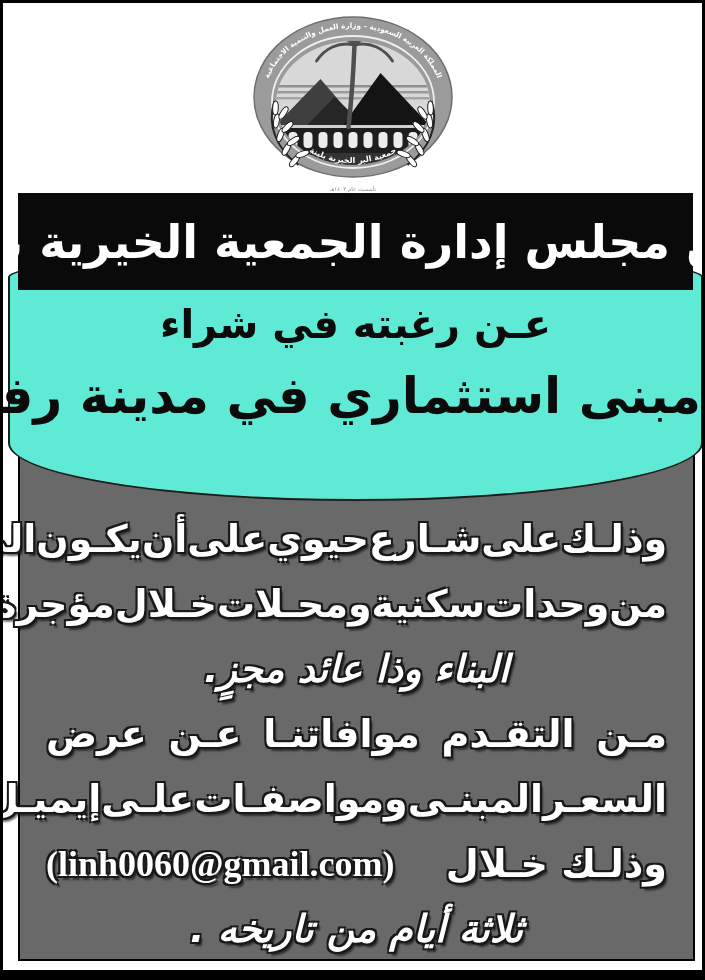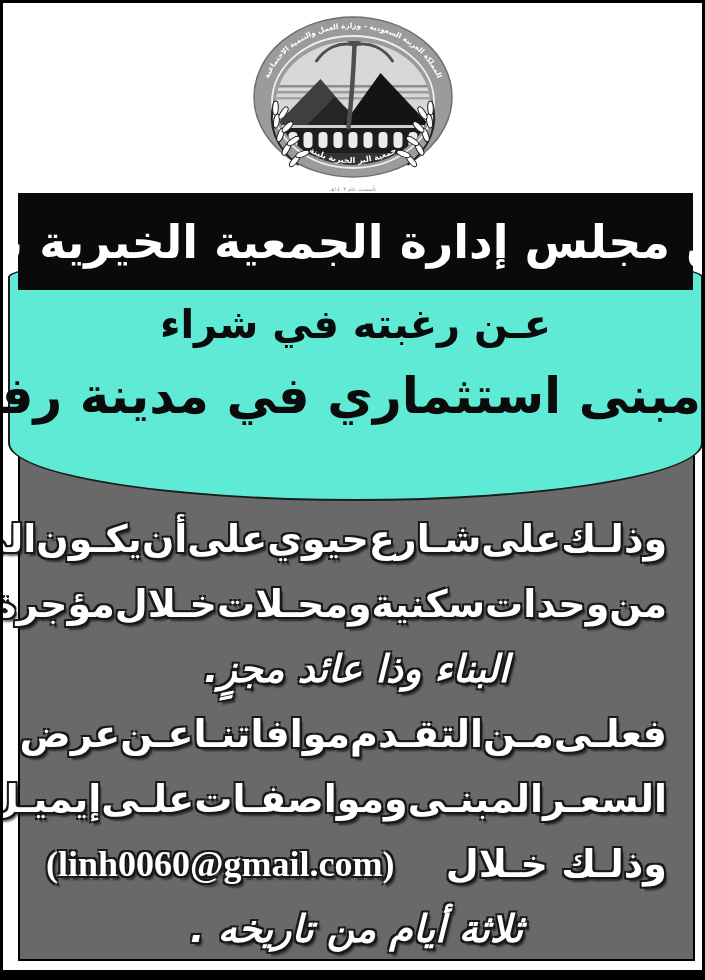--- a/index.html
+++ b/index.html
@@ -166,21 +166,20 @@
     <div class="bline just">
         <span>من</span>
         <span>وحدات</span>
         <span>سكنية</span>
         <span>ومحـلات</span>
         <span>خـلال</span>
         <span>مؤجرة</span>
       </div>
     <div class="bline ctr">البناء وذا عائد مجزٍ.</div>
     <div class="bline just">
-        <span>فعلـى</span>
         <span>مـن</span>
         <span>التقـدم</span>
         <span>موافاتنـا</span>
         <span>عـن</span>
         <span>عرض</span>
       </div>
     <div class="bline just">
         <span>السعـر</span>
         <span>المبنـى</span>
         <span>ومواصفـات</span>

